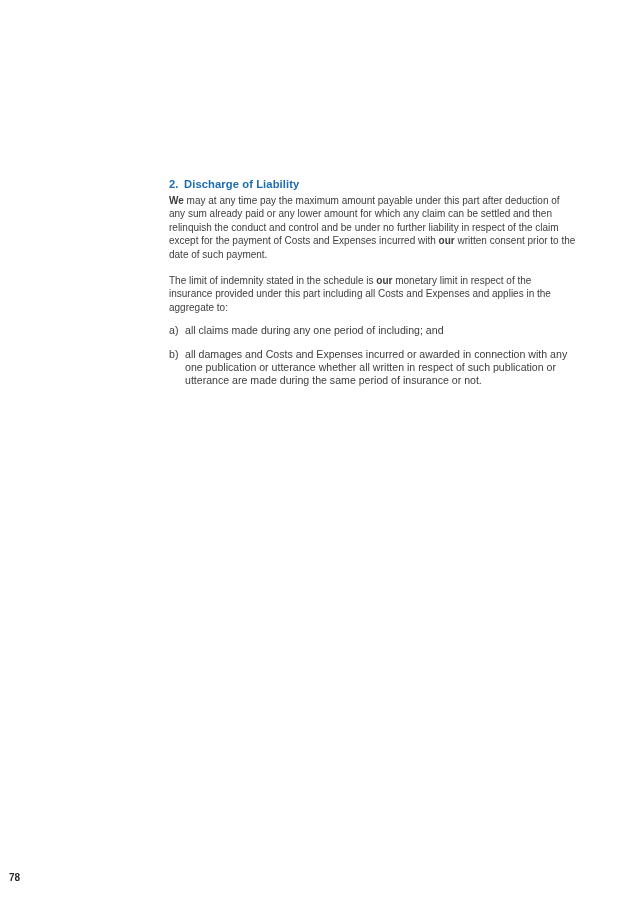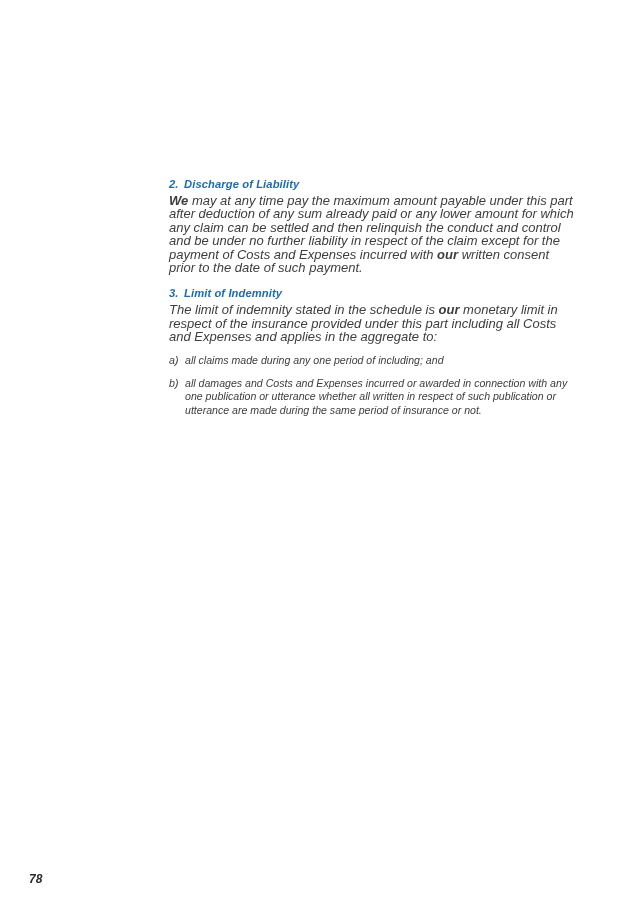--- a/index.html
+++ b/index.html
@@ -1,19 +1,19 @@
 <!DOCTYPE html>
 <html style="--accent: #1b6cb5; --body-text: #3d3d3d;"><head>
 <meta charset="utf-8">
 <style>
   :root {
     --accent: #1b6cb5;
     --body-text: #3d3d3d;
   }
-  * { margin: 0; padding: 0; box-sizing: border-box; font-style: italic; }
+  * { margin: 0; padding: 0; box-sizing: border-box; }
   html, body { background: #ffffff; }
   body {
     width: 636px;
     height: 900px;
     font-family: "Liberation Sans", "DejaVu Sans", sans-serif;
     position: relative;
     overflow: hidden;
   }
   .page {
     position: absolute;
@@ -33,21 +33,21 @@
     font-size: 11.2px;
     line-height: 13px;
     margin: 0 0 3px 0;
     letter-spacing: 0.1px;
   }
   .section-heading .num {
     display: inline-block;
     width: 15px;
   }
   .para {
-    font-size: 13px;
+    font-size: 10px;
     line-height: 13.4px;
     color: var(--body-text);
     margin: 0 0 10px 0;
   }
   .section { margin-bottom: 13px; }
   .list-item {
     display: flex;
     align-items: flex-start;
     margin-top: 10px;
     font-size: 10.6px;
@@ -55,40 +55,39 @@
     color: var(--body-text);
   }
   .list-item .marker {
     width: 16px;
     flex-shrink: 0;
   }
   .list-item .item-text { flex: 1; }
   .b { font-weight: bold; }
   .page-number {
     position: absolute;
-    left: 29px;
+    left: 9px;
     top: 872px;
-    font-size: 12px;
+    font-size: 10px;
     font-weight: bold;
     color: #2b2b2b;
   }
 </style>
 </head>
 <body>
 
 <div class="page">
   <div class="content">
 
     <section class="section">
       <h2 class="section-heading"><span class="num">2.</span><span>Discharge of Liability</span></h2>
       <p class="para"><span class="b">We</span><span> may at any time pay the maximum amount payable under this part after deduction of any sum already paid or any lower amount for which any claim can be settled and then relinquish the conduct and control and be under no further liability in respect of the claim except for the payment of Costs and Expenses incurred with </span><span class="b">our</span><span> written consent prior to the date of such payment.</span></p>
     </section>
 
     <section class="section">
-      <h2 class="section-heading"><span class="num">3.</span><span>Limit of Indemnity</span></h2>
       <p class="para"><span>The limit of indemnity stated in the schedule is </span><span class="b">our</span><span> monetary limit in respect of the insurance provided under this part including all Costs and Expenses and applies in the aggregate to:</span></p>
 
       <div class="list-item">
         <span class="marker">a)</span>
         <span class="item-text"><span>all claims made during any one period of including; and</span></span>
       </div>
 
       <div class="list-item">
         <span class="marker">b)</span>
         <span class="item-text"><span>all damages and Costs and Expenses incurred or awarded in connection with any one publication or utterance whether all written in respect of such publication or utterance are made during the same period of insurance or not.</span></span>

